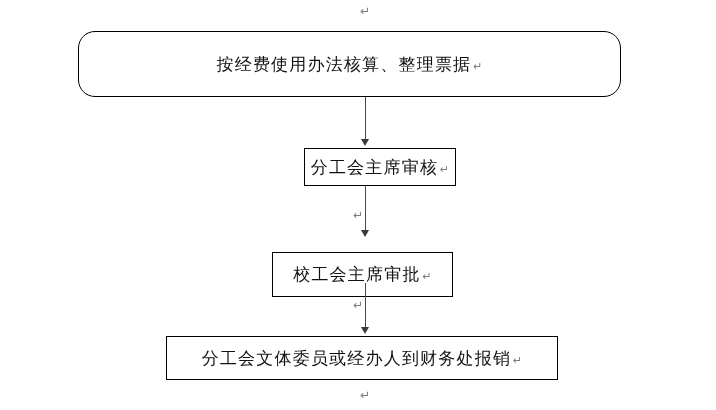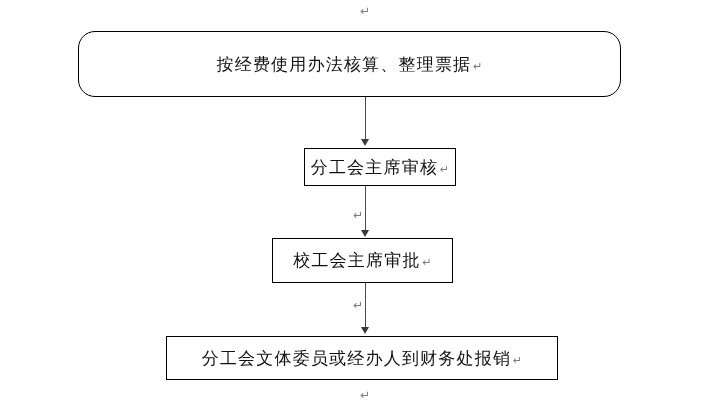--- a/index.html
+++ b/index.html
@@ -36,21 +36,21 @@
   }
   .box .line {
     display: block;
     font-size: 17px;
     letter-spacing: 1.2px;
     color: #111111;
   }
 
   #box-start  { left: 78px;  top: 31px;  width: 543px; height: 66px; border-radius: 17px; }
   #box-review { left: 272px; top: 148px; width: 152px; height: 38px; margin-left: 32px; }
-  #box-approve{ left: 272px; top: 238px; width: 181px; height: 45px; }
+  #box-approve{ left: 272px; top: 252px; width: 181px; height: 45px; }
   #box-reimb  { left: 166px; top: 336px; width: 392px; height: 44px; align-items: center; }
 
   
   .connector {
     position: absolute;
     width: 1px;
     background: #4a4a4a;
   }
   .arrowhead {
     position: absolute;

